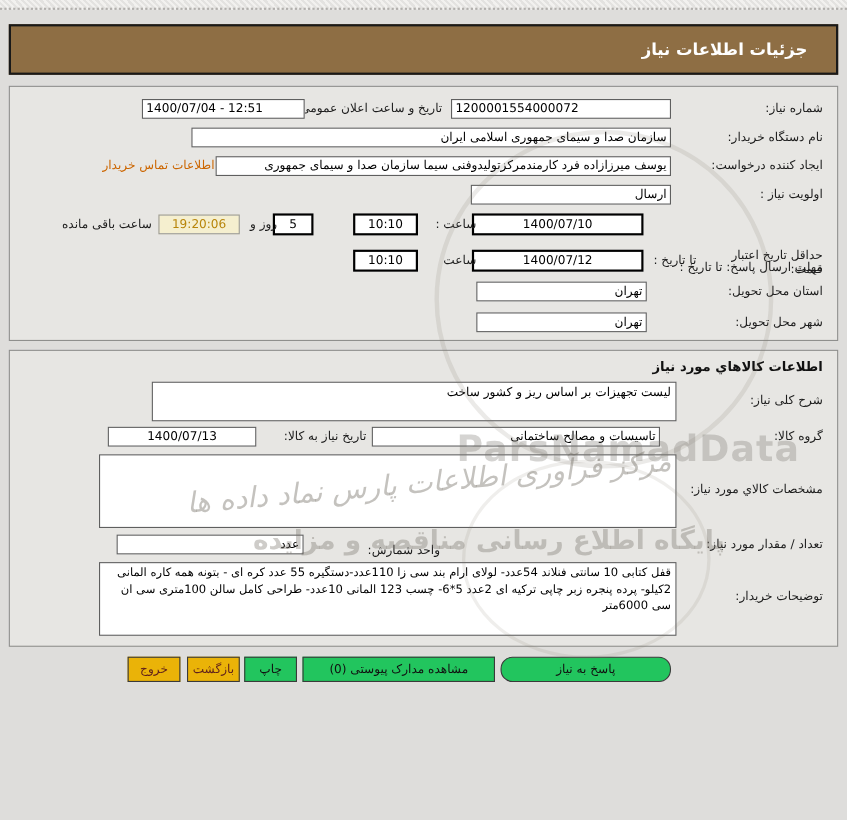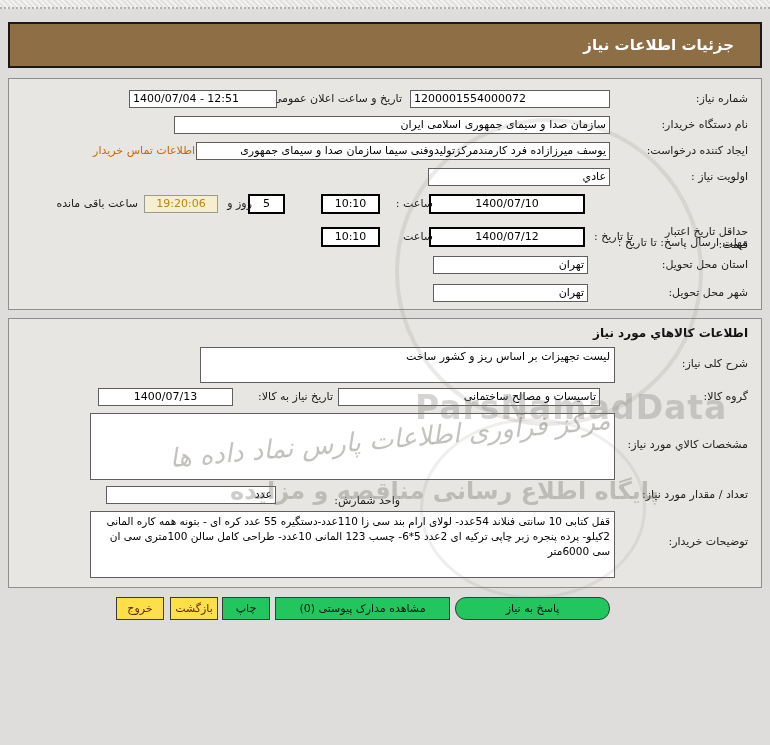--- a/index.html
+++ b/index.html
@@ -28,21 +28,21 @@
   .area{position:absolute;background:#ffffff;border:1px solid #5f5f5f;font-size:11px;color:#000;
     padding:2px 4px;box-sizing:border-box;overflow:hidden;}
   .link{position:absolute;font-size:11px;color:#CC6600;white-space:nowrap;cursor:pointer;}
   .countdown{position:absolute;background:#F5EFCF;border:1px solid #9a9a98;height:16px;line-height:16px;
     font-size:11px;color:#B8860B;text-align:center;direction:ltr;}
   .p2-title{position:absolute;font-size:12px;font-weight:bold;color:#111;white-space:nowrap;}
 
   .btn{position:absolute;top:597px;height:23px;line-height:21px;box-sizing:border-box;
     border:1px solid #3a3a3a;font-size:11px;text-align:center;cursor:pointer;white-space:nowrap;}
   .btn.green{background:#22c55e;color:#111;}
-  .btn.pink{background:#fde047;color:#5e1f1c;text-align:center;}
+  .btn.pink{background:#eab308;color:#5e1f1c;text-align:center;}
 
   
   .wm{position:absolute;pointer-events:none;z-index:30;}
   .wm-circle1{left:395px;top:118px;width:300px;height:300px;border:4px solid rgba(128,122,112,.16);border-radius:50%;}
   .wm-circle2{left:420px;top:418px;width:220px;height:175px;border:3px solid rgba(128,122,112,.13);border-radius:50%;}
   .wm-brand-fa{top:424px;left:150px;width:480px;font-size:26px;font-style:italic;text-align:center;
     color:rgba(108,102,92,.40);transform:rotate(-5deg);white-space:nowrap;}
   .wm-brand-en{top:388px;left:415px;font-size:33px;font-weight:bold;letter-spacing:1px;
     color:rgba(125,121,114,.32);direction:ltr;white-space:nowrap;}
   .wm-portal-fa{top:477px;left:230px;font-size:24px;font-weight:bold;color:rgba(120,115,106,.36);white-space:nowrap;}
@@ -66,21 +66,21 @@
     <div class="field num" style="top:11px;right:484px;width:140px;text-align:left;">1400/07/04 - 12:51</div>
 
     <span class="lbl" style="top:39px;right:13px;">نام دستگاه خریدار:</span>
     <div class="field" style="top:37px;right:151px;width:428px;">سازمان صدا و سیمای جمهوری اسلامی ایران</div>
 
     <span class="lbl" style="top:65px;right:13px;">ایجاد کننده درخواست:</span>
     <div class="field" style="top:63px;right:151px;width:406px;">یوسف  میرزازاده فرد کارمندمرکزتولیدوفنی سیما سازمان صدا و سیمای جمهوری</div>
     <span class="link" style="top:65px;right:566px;">اطلاعات تماس خریدار</span>
 
     <span class="lbl" style="top:91px;right:13px;">اولویت نیاز :</span>
-    <div class="field" style="top:89px;right:151px;width:174px;">عادي</div>
+    <div class="field" style="top:89px;right:151px;width:174px;">ارسال</div>
 
     <span class="lbl" style="top:118px;right:13px;margin-top:39px;">مهلت ارسال پاسخ: تا تاریخ :</span>
     <div class="field bold num" style="top:115px;right:176px;width:146px;">1400/07/10</div>
     <span class="lbl" style="top:118px;right:328px;">ساعت :</span>
     <div class="field bold num" style="top:115px;right:381px;width:49px;">10:10</div>
     <div class="field bold num" style="top:115px;right:476px;width:27px;">5</div>
     <span class="lbl" style="top:118px;right:509px;">روز و</span>
     <div class="countdown" style="top:116px;right:543px;width:72px;">19:20:06</div>
     <span class="lbl" style="top:118px;right:623px;">ساعت باقی مانده</span>
 
@@ -95,21 +95,21 @@
 
     <span class="lbl" style="top:207px;right:13px;">شهر محل تحویل:</span>
     <div class="field" style="top:205px;right:173px;width:147px;">تهران</div>
   </div>
 
   <div class="panel" id="panel2">
 
     <span class="p2-title" style="top:7px;right:13px;position:absolute;">اطلاعات کالاهاي مورد نیاز</span>
 
     <span class="lbl" style="top:38px;right:13px;">شرح کلی نیاز:</span>
-    <div class="area" style="top:28px;right:146px;width:415px;height:36px;">لیست تجهیزات بر اساس ریز و کشور ساخت</div>
+    <div class="area" style="top:28px;right:146px;width:477px;height:36px;">لیست تجهیزات بر اساس ریز و کشور ساخت</div>
 
     <span class="lbl" style="top:71px;right:13px;">گروه کالا:</span>
     <div class="field" style="top:69px;right:161px;width:254px;">تاسیسات و مصالح ساختمانی</div>
     <span class="lbl" style="top:71px;right:428px;">تاریخ نیاز به کالا:</span>
     <div class="field num" style="top:69px;right:528px;width:127px;text-align:center;">1400/07/13</div>
 
     <span class="lbl" style="top:119px;right:13px;">مشخصات کالاي مورد نیاز:</span>
     <div class="area" style="top:94px;right:146px;width:525px;height:67px;"></div>
 
     <span class="lbl" style="top:169px;right:13px;">تعداد / مقدار مورد نیاز:</span>

